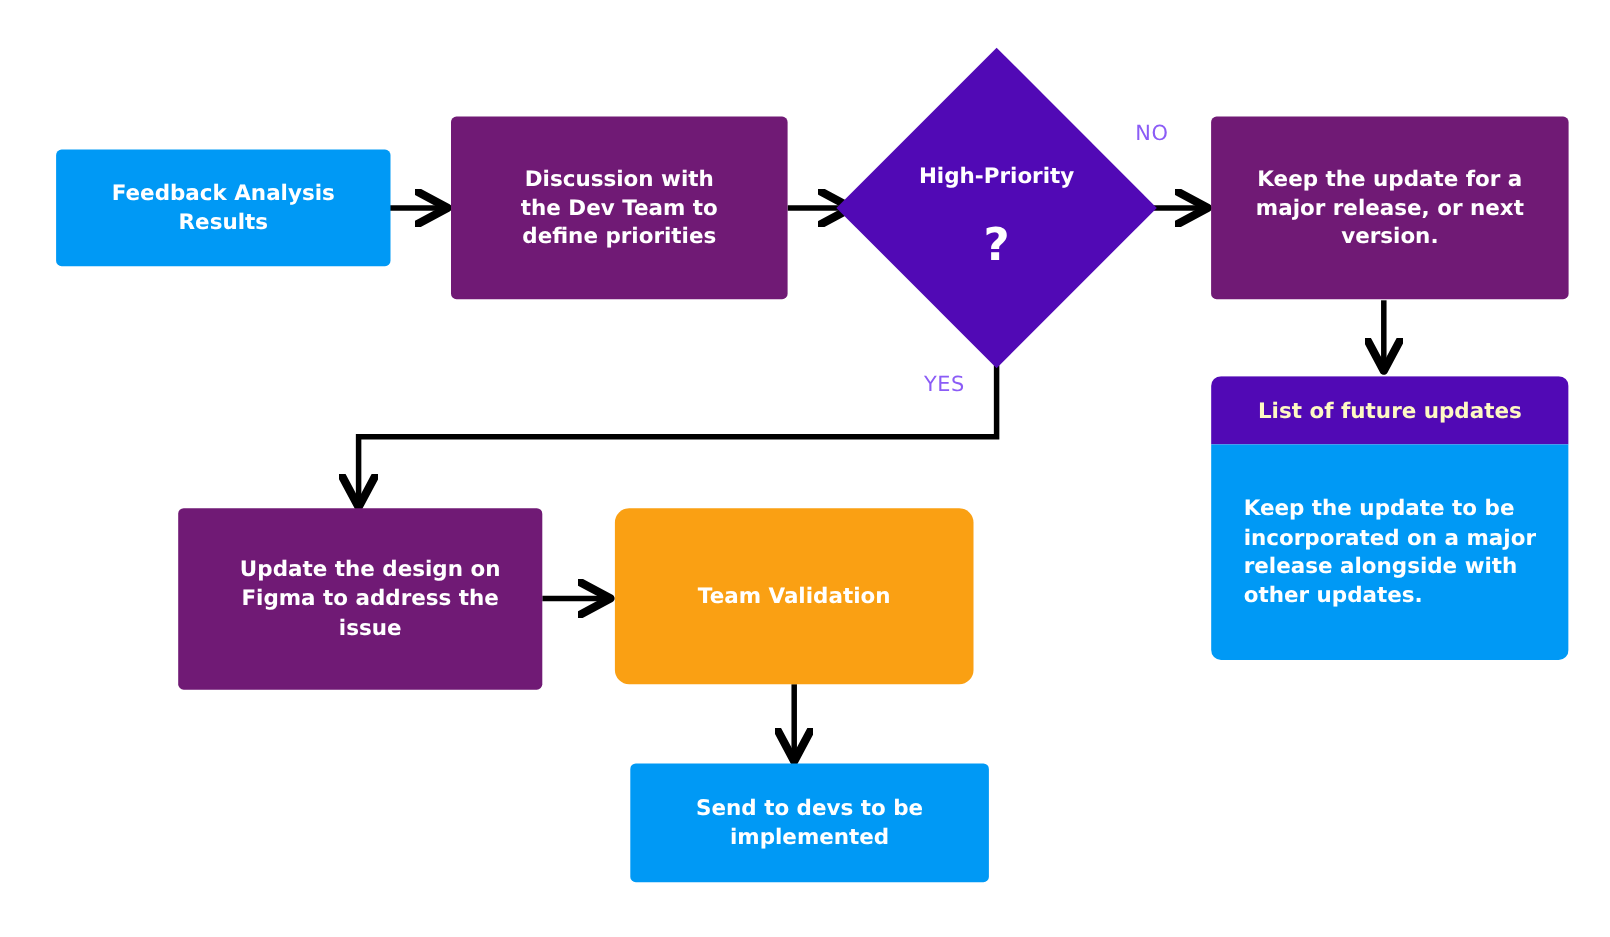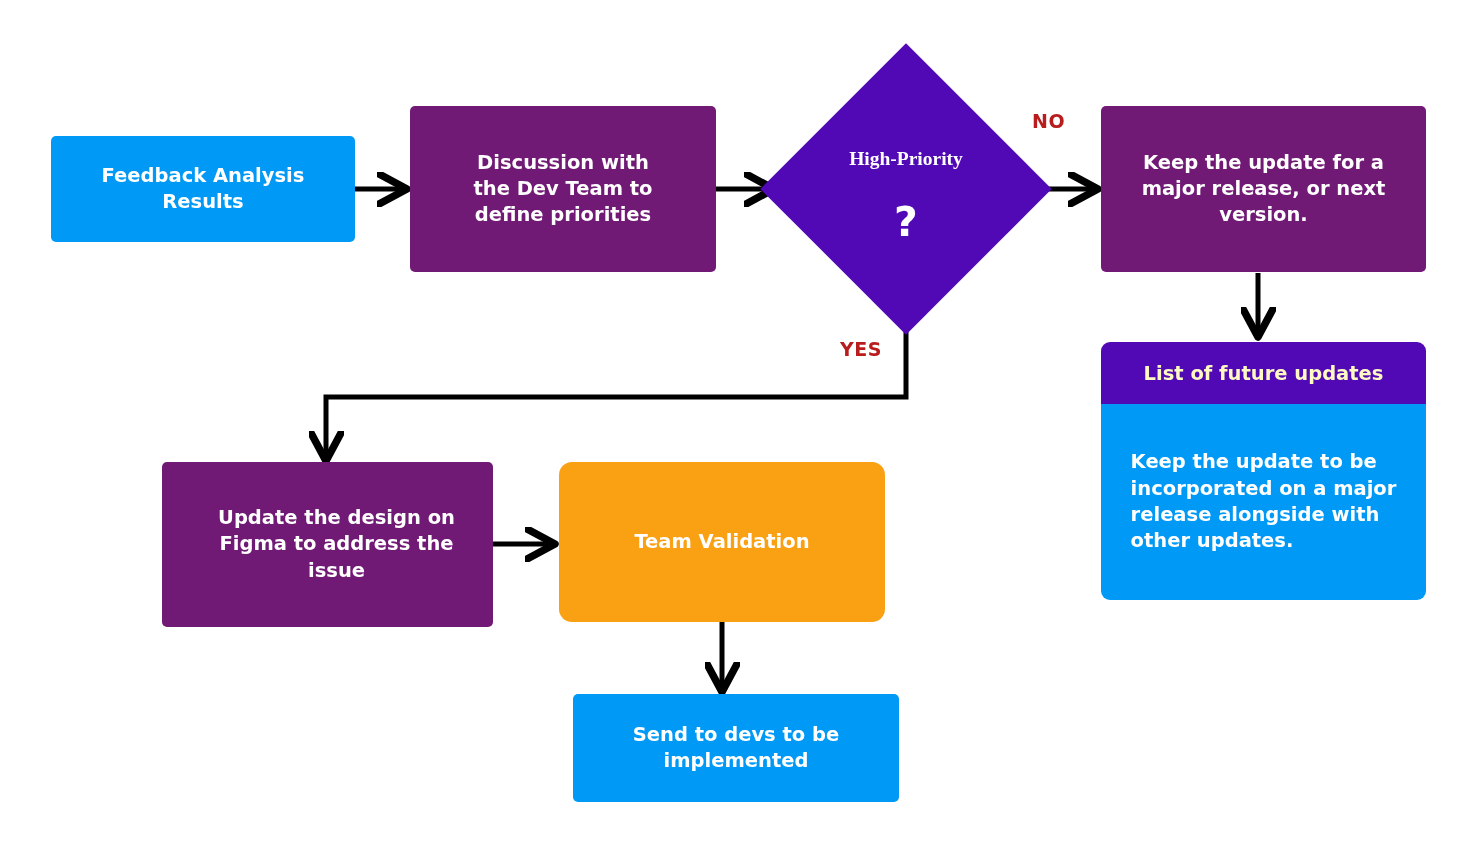--- a/index.html
+++ b/index.html
@@ -90,22 +90,22 @@
     display: flex;
     align-items: center;
     justify-content: center;
     padding: 6px 12px;
     line-height: 1.35;
     white-space: pre-line;
   }
   
   .edge-label {
     position: absolute;
-    color: #b91c1c;
-    font-weight: bold;
+    color: #8b5cf6;
+    font-weight: normal;
     font-size: 19px;
     letter-spacing: 0.5px;
   }
   svg.edges {
     position: absolute;
     left: 0;
     top: 0;
     width: 1464px;
     height: 852px;
     pointer-events: none;
@@ -154,21 +154,21 @@
 
   <div class="node box-blue" style="left:37px; top:136px; width:304px; height:106px; font-size:19.5px;">Feedback Analysis
 Results</div>
 
   <div class="node box-purple" style="left:410px; top:106px; width:306px; height:166px; font-size:19.5px;">Discussion with
 the Dev Team to
 define priorities</div>
 
   <div class="diamond-wrap" style="left:803px; top:86px; width:206px; height:206px;">
     <div class="diamond-shape"></div>
-    <div class="diamond-label" style="top:62px; font-size:19.5px;font-family:Liberation Serif, serif;">High-Priority</div>
+    <div class="diamond-label" style="top:62px; font-size:19.5px;">High-Priority</div>
     <div class="diamond-label" style="top:112px; font-size:41px;">?</div>
   </div>
 
   <div class="node box-purple" style="left:1101px; top:106px; width:325px; height:166px; font-size:19.5px;">Keep the update for a
 major release, or next
 version.</div>
 
   <div class="card" style="left:1101px; top:342px; width:325px; height:258px;">
     <div class="card-header" style="height:62px; font-size:19.5px;">List of future updates</div>
     <div class="card-body" style="font-size:19.5px;">Keep the update to be

